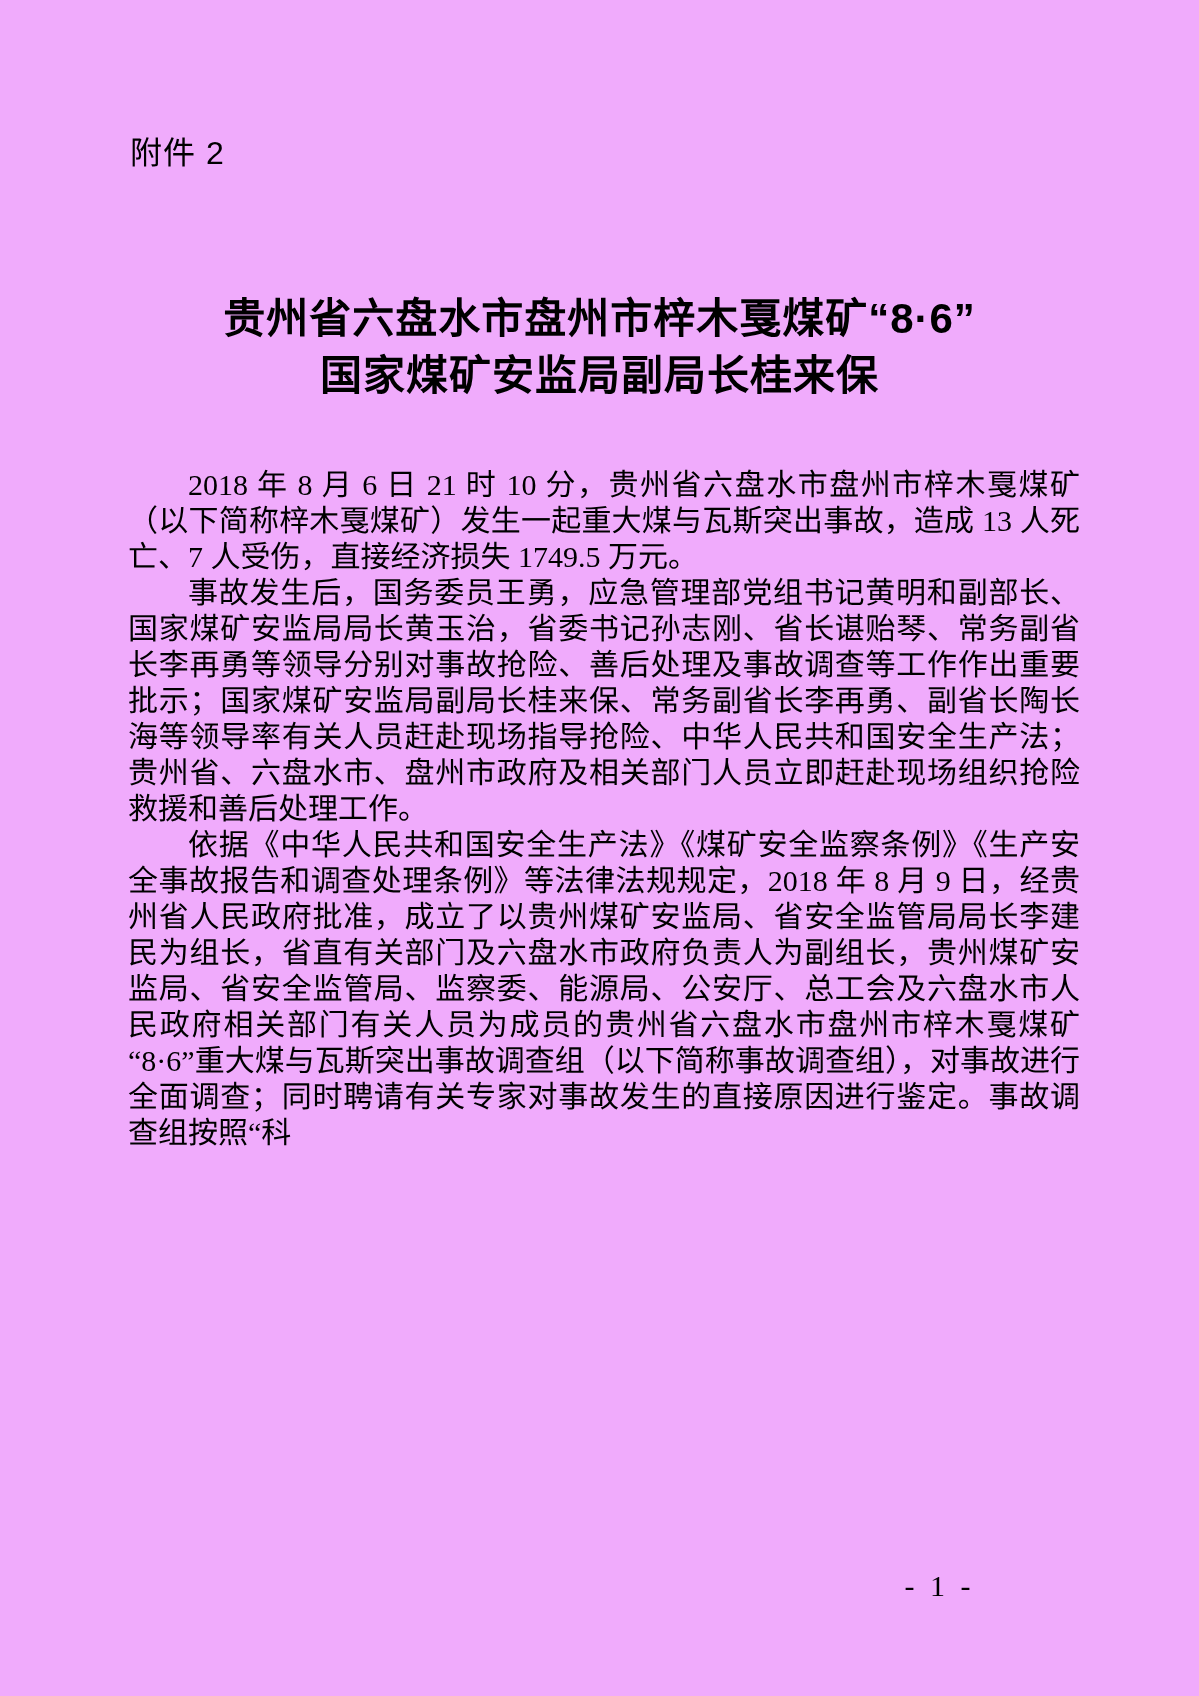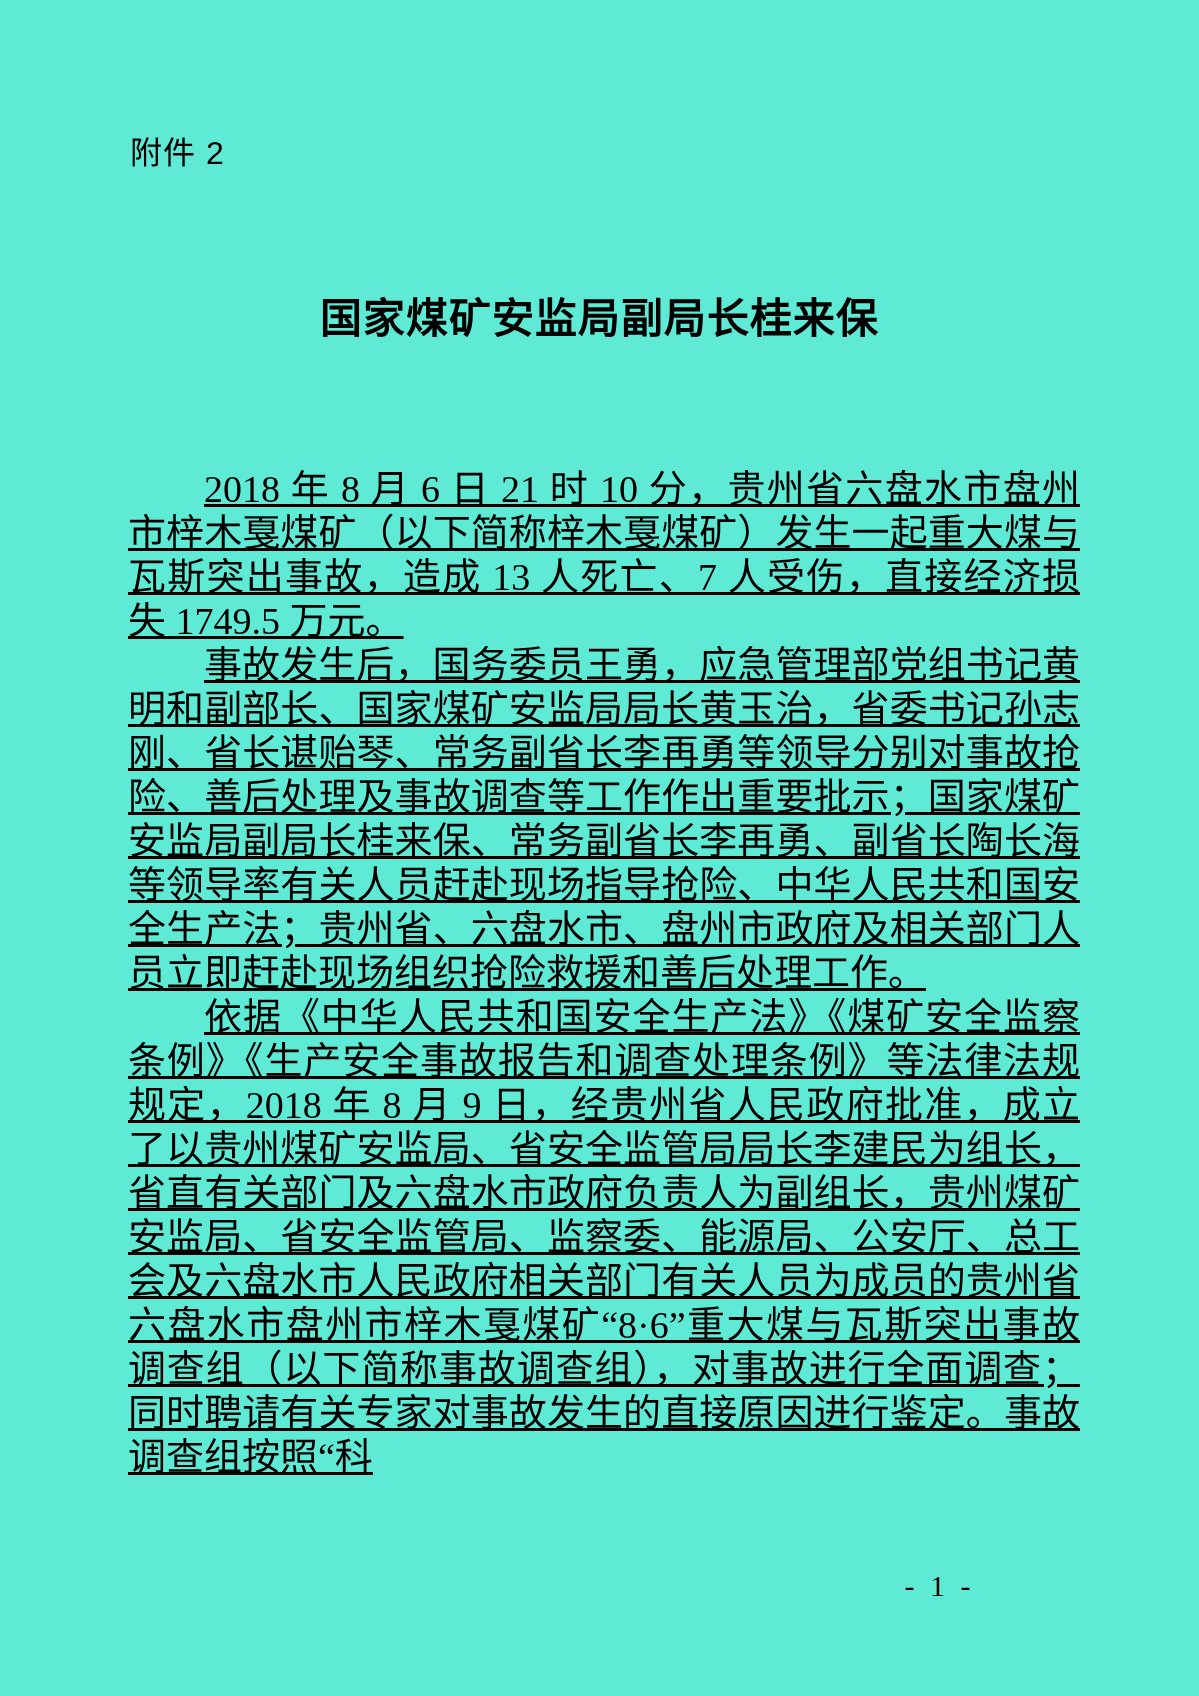--- a/index.html
+++ b/index.html
@@ -4,21 +4,21 @@
 <style>
   html, body {
     margin: 0;
     padding: 0;
     background: #ffffff;
   }
   .page {
     position: relative;
     width: 1199px;
     height: 1696px;
-    background: #5eead4;
+    background: #f0abfc;
     color: #000000;
     overflow: hidden;
     font-family: "Liberation Serif", "DejaVu Serif", serif;
   }
   .attachment-label {
     position: absolute;
     left: 130px;
     top: 131px;
     font-family: "Liberation Sans", "DejaVu Sans", sans-serif;
     font-size: 32px;
@@ -40,25 +40,24 @@
   }
   .doc-title .title-line {
     display: block;
     white-space: nowrap;
   }
   .body-text {
     position: absolute;
     left: 128px;
     top: 467px;
     width: 952px;
-    font-size: 38px;
-    line-height: 44px;
+    font-size: 30px;
+    line-height: 36px;
     text-align: justify;
     text-justify: inter-character;
-    text-decoration: underline;
   }
   .body-text p {
     margin: 0;
     padding: 0;
     text-indent: 2em;
   }
   .page-footer {
     position: absolute;
     top: 1566px;
     left: 0;
@@ -74,20 +73,21 @@
   }
 </style>
 </head>
 <body>
 
 <div class="page">
 
   <div class="attachment-label">附件 2</div>
 
   <div class="doc-title">
+    <span class="title-line">贵州省六盘水市盘州市梓木戛煤矿“8·6”</span>
     <span class="title-line">国家煤矿安监局副局长桂来保</span>
   </div>
 
   <div class="body-text">
     <p>2018 年 8 月 6 日 21 时 10 分，贵州省六盘水市盘州市梓木戛煤矿（以下简称梓木戛煤矿）发生一起重大煤与瓦斯突出事故，造成 13 人死亡、7 人受伤，直接经济损失 1749.5 万元。</p>
     <p>事故发生后，国务委员王勇，应急管理部党组书记黄明和副部长、国家煤矿安监局局长黄玉治，省委书记孙志刚、省长谌贻琴、常务副省长李再勇等领导分别对事故抢险、善后处理及事故调查等工作作出重要批示；国家煤矿安监局副局长桂来保、常务副省长李再勇、副省长陶长海等领导率有关人员赶赴现场指导抢险、中华人民共和国安全生产法；贵州省、六盘水市、盘州市政府及相关部门人员立即赶赴现场组织抢险救援和善后处理工作。</p>
     <p>依据《中华人民共和国安全生产法》《煤矿安全监察条例》《生产安全事故报告和调查处理条例》等法律法规规定，2018 年 8 月 9 日，经贵州省人民政府批准，成立了以贵州煤矿安监局、省安全监管局局长李建民为组长，省直有关部门及六盘水市政府负责人为副组长，贵州煤矿安监局、省安全监管局、监察委、能源局、公安厅、总工会及六盘水市人民政府相关部门有关人员为成员的贵州省六盘水市盘州市梓木戛煤矿“8·6”重大煤与瓦斯突出事故调查组（以下简称事故调查组），对事故进行全面调查；同时聘请有关专家对事故发生的直接原因进行鉴定。事故调查组按照“科</p>
   </div>
 
   <div class="page-footer">

